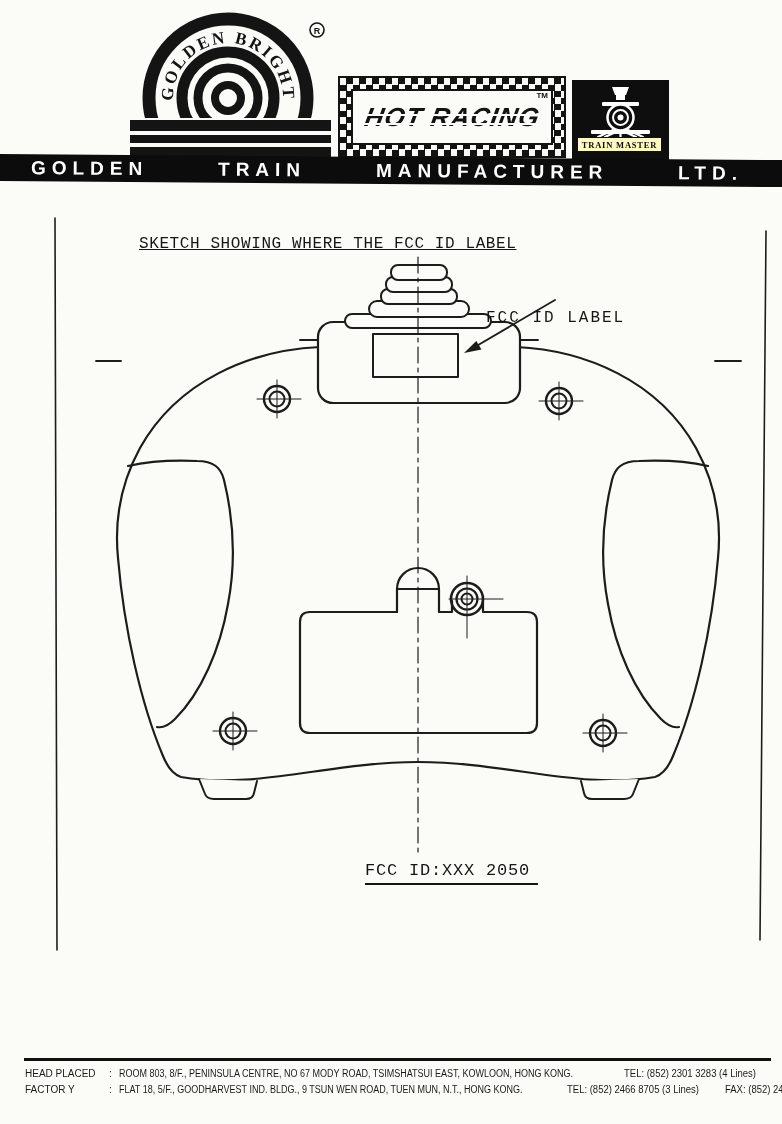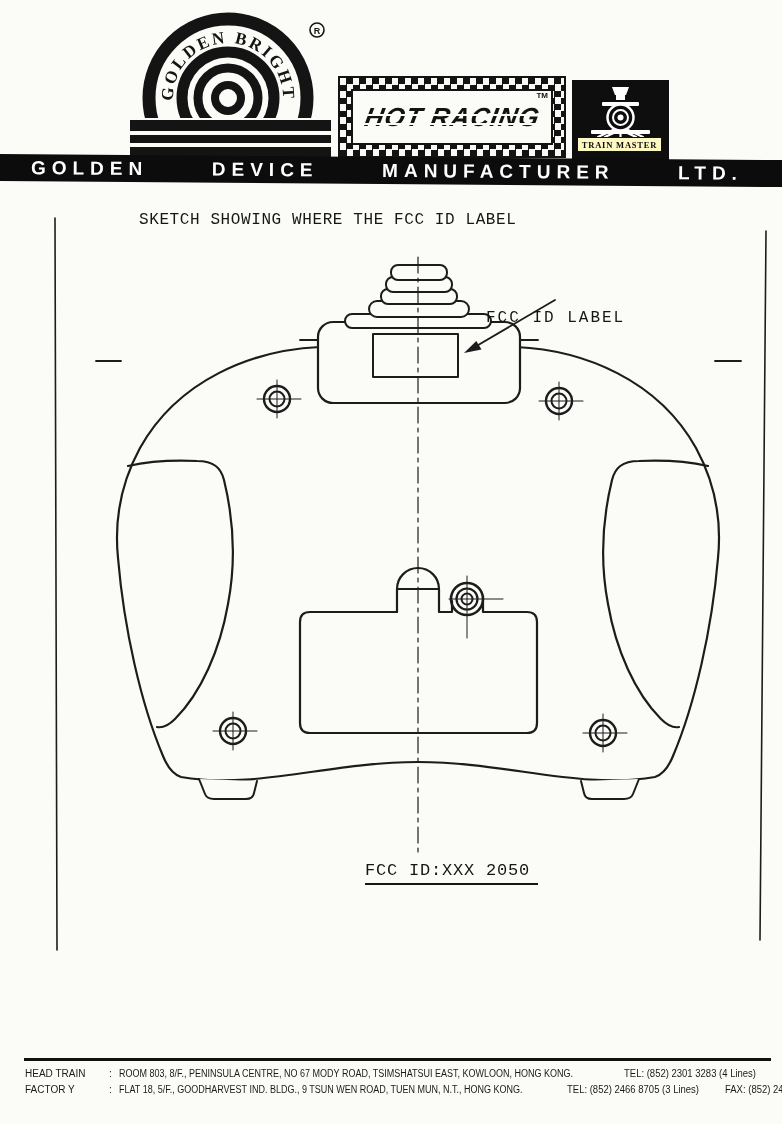--- a/index.html
+++ b/index.html
@@ -27,21 +27,21 @@
   .tm-band{position:absolute;left:5px;top:57px;width:85px;height:15px;background:#fef9c3;
     border:1.5px solid #111;box-sizing:border-box;display:flex;align-items:center;justify-content:center;
     font-family:"Liberation Serif",serif;font-weight:bold;font-size:8.5px;letter-spacing:.8px;color:#0c0c0c;}
   
   .banner{left:-5px;top:157px;width:792px;height:27px;background:#0c0c0c;z-index:5;
     transform:rotate(.45deg);display:flex;justify-content:space-between;align-items:center;
     padding:0 44px 0 36px;box-sizing:border-box;}
   .banner span{color:#fff;font-weight:bold;font-size:19px;letter-spacing:6px;line-height:27px;white-space:nowrap;}
   
   .mono{font-family:"Liberation Mono","DejaVu Sans Mono",monospace;color:#161616;}
-  .title{left:139px;top:210px;font-size:16px;letter-spacing:.6px;line-height:21px;white-space:nowrap;}
+  .title{left:139px;top:234px;font-size:16px;letter-spacing:.6px;line-height:21px;white-space:nowrap;text-decoration:underline;}
   .callout{left:486px;top:277px;font-size:16px;letter-spacing:2px;white-space:nowrap;margin-top:32px;}
   .fccid{left:320px;top:861px;font-size:17px;letter-spacing:.8px;border-bottom:2.2px solid #161616;
     padding:0 8px 3px 0;white-space:nowrap;margin-left:45px;}
   
   .footer-rule{left:24px;top:1058px;width:747px;height:3px;background:#111;}
   .footer{left:25px;top:1066px;width:747px;font-size:10px;color:#1a1a1a;}
   .frow{display:grid;grid-template-columns:84px 10px auto 158px 96px;line-height:15.5px;white-space:nowrap;}
   .addr{display:inline-block;transform:scaleX(.9);transform-origin:0 50%;}
   .sq{display:inline-block;transform:scaleX(.95);transform-origin:0 50%;}
 </style>
@@ -182,37 +182,37 @@
         <path d="M71 57 L56 50"></path>
           <path d="M64 57 L51 51"></path>
         <path d="M48.5 51 L48.5 57"></path>
       </g>
     </svg>
     <div class="tm-band">TRAIN MASTER</div>
   </div>
 
   <div class="abs banner">
     <span>GOLDEN</span>
-    <span>DEVICE</span>
+    <span>TRAIN</span>
     <span>MANUFACTURER</span>
     <span>LTD.</span>
   </div>
 
   <div class="abs mono title">
     <div>SKETCH SHOWING WHERE THE FCC ID LABEL</div>
   </div>
 
   <div class="abs mono callout">FCC ID LABEL</div>
 
   <div class="abs mono fccid">FCC ID:XXX 2050</div>
 
   <div class="abs footer-rule"></div>
   <div class="abs footer">
     <div class="frow">
-      <span>HEAD TRAIN</span>
+      <span>HEAD PLACED</span>
       <span>:</span>
       <span><span class="addr">ROOM 803, 8/F., PENINSULA CENTRE, NO 67 MODY ROAD, TSIMSHATSUI EAST, KOWLOON, HONG KONG.</span></span>
       <span><span class="sq">TEL: (852) 2301 3283 (4 Lines)</span></span>
       <span><span class="sq">FAX: (852) 2724 3821</span></span>
     </div>
     <div class="frow">
       <span>FACTOR Y</span>
       <span>:</span>
       <span><span class="addr">FLAT 18, 5/F., GOODHARVEST IND. BLDG., 9 TSUN WEN ROAD, TUEN MUN, N.T., HONG KONG.</span></span>
       <span><span class="sq">TEL: (852) 2466 8705 (3 Lines)</span></span>

